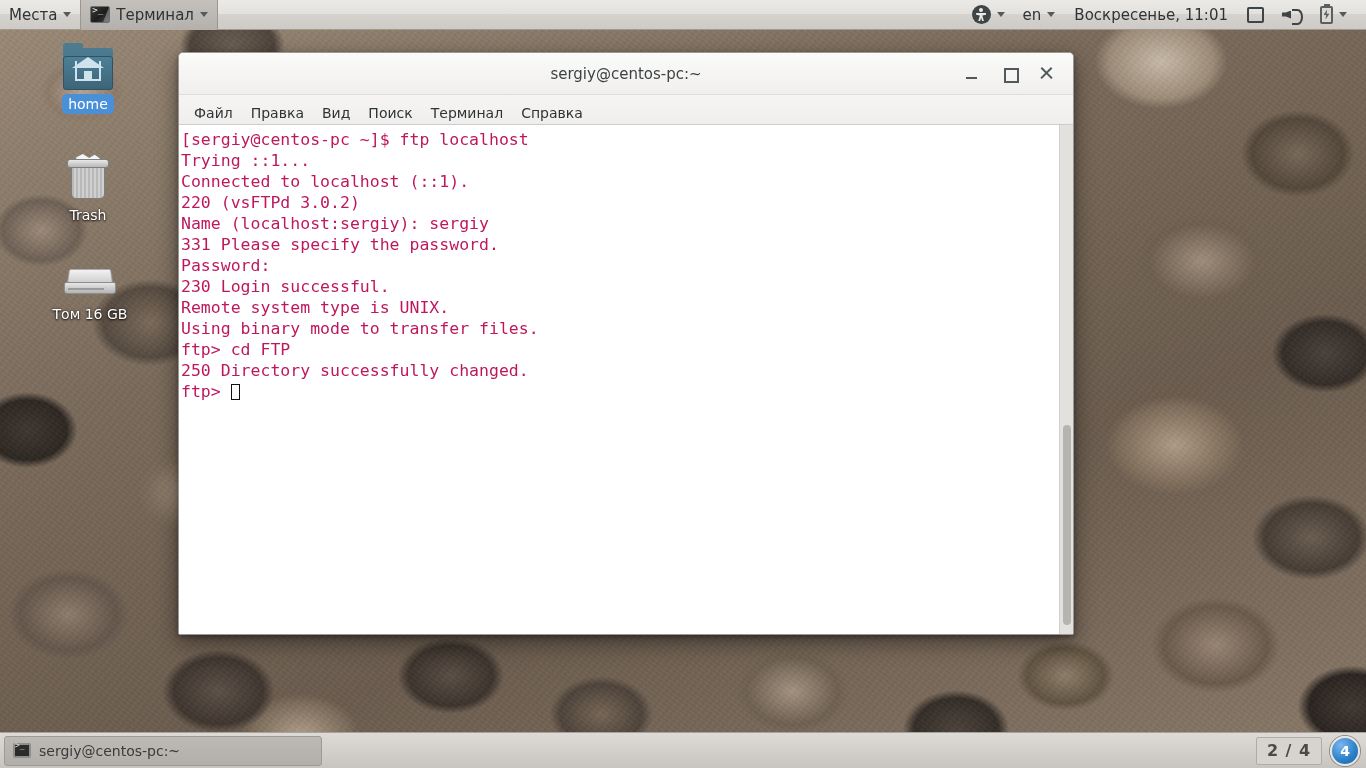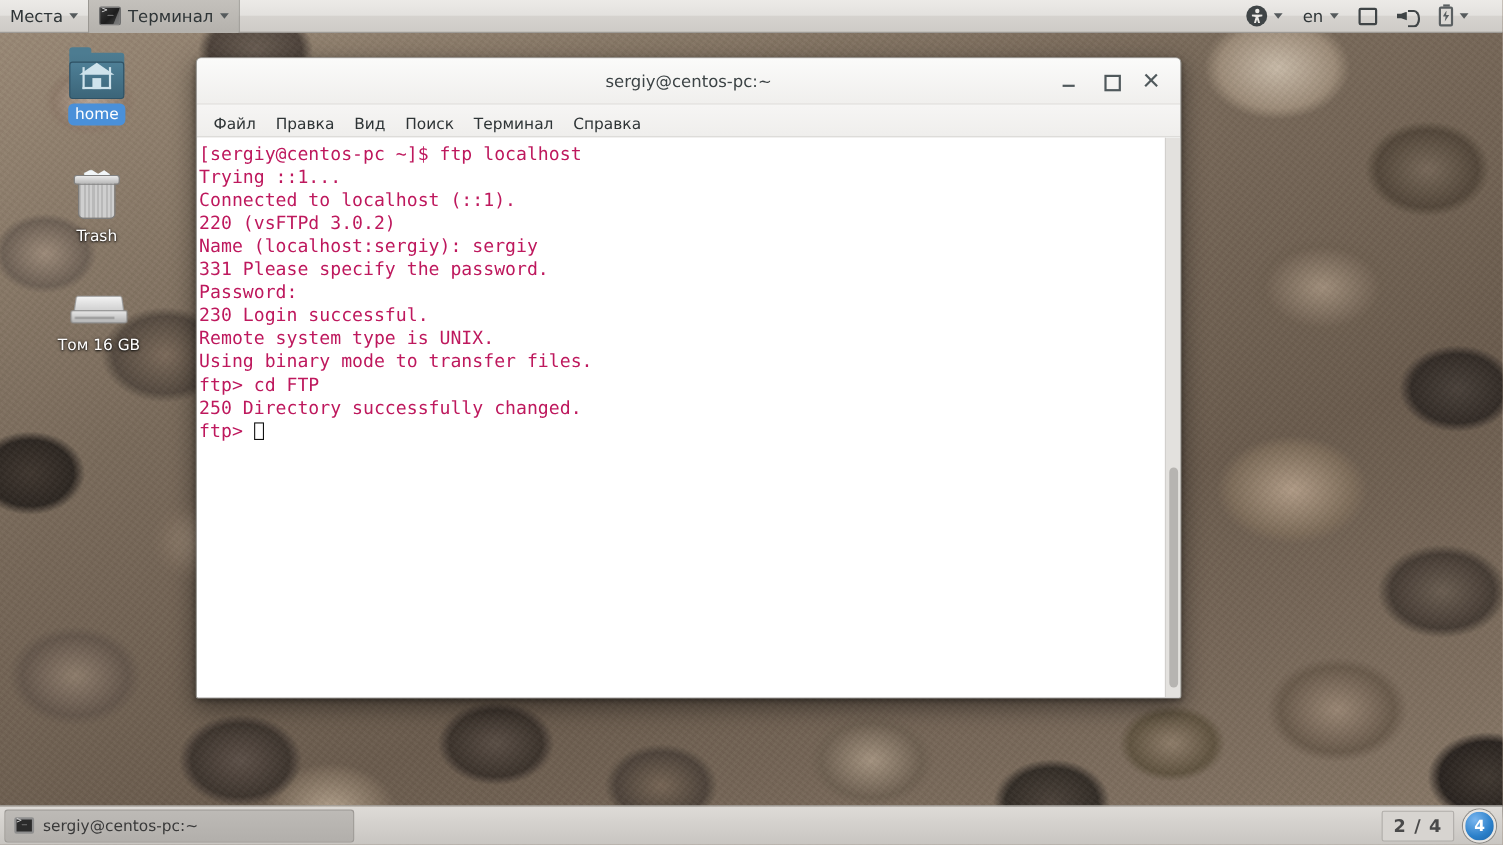--- a/index.html
+++ b/index.html
@@ -58,21 +58,21 @@
   #top-panel {
     position: absolute; left: 0; top: 0;
     width: 1366px; height: 30px;
     background: linear-gradient(to bottom, #eceae7 0%, #e3e1de 48%, #d6d3cf 50%, #cecbc7 100%);
     border-bottom: 1px solid #9e9b97;
     display: flex; align-items: center;
     font-size: 15px; color: #2e3436;
     z-index: 50;
   }
   .panel-left { display: flex; align-items: center; height: 30px; }
-  .panel-right { margin-left: auto; display: flex; align-items: center; height: 30px; padding-right: 22px; }
+  .panel-right { margin-left: auto; display: flex; align-items: center; height: 30px; padding-right: 10px; }
 
   .panel-item {
     display: flex; align-items: center; gap: 6px;
     height: 30px; padding: 0 9px;
     color: #2e3436; white-space: nowrap;
     cursor: default;
   }
   .panel-item.active {
     background: linear-gradient(to bottom, #c4c1bc 0%, #b4b1ac 100%);
     border-left: 1px solid #9a9792;
@@ -381,20 +381,23 @@
     <div class="panel-item">
       <span class="a11y-icon"></span>
       <span class="caret"></span>
     </div>
 
     <div class="panel-item">
       <span>en</span>
       <span class="caret"></span>
     </div>
 
+    <div class="panel-item clock">
+      <span>Воскресенье, 11:01</span>
+    </div>
 
     <div class="panel-item">
       <span class="display-icon"></span>
     </div>
 
     <div class="panel-item">
       <span class="volume-icon"></span>
     </div>
 
     <div class="panel-item">

